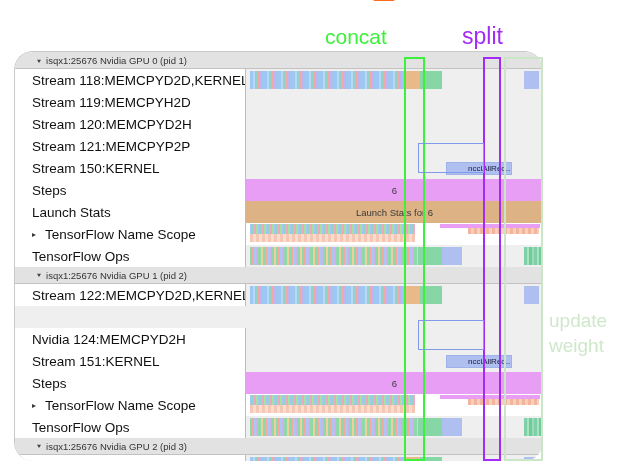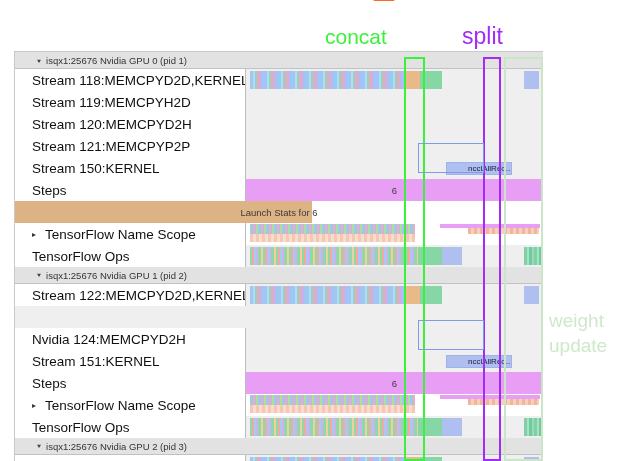--- a/index.html
+++ b/index.html
@@ -12,21 +12,21 @@
   #anno-concat{left:325px;top:25px;font-size:21px;color:#3cf03c;}
   #anno-split{left:462px;top:23px;font-size:23px;color:#a42af5;}
   #anno-nccl{left:427px;top:107px;font-size:20px;color:#6b8ae0;}
   #anno-weight{left:549px;top:308px;font-size:19px;color:#cfe8cb;line-height:25px;}
   #anno-orange-cut{position:absolute;left:373px;top:-6px;width:22px;height:7px;
       background:#ff6a1e;border-radius:2px;}
 
   
   #panel{position:absolute;left:14px;top:51px;width:529px;height:410px;
          border-top:1px solid #c9c9c9;border-left:1px solid #c9c9c9;
-         box-sizing:border-box;background:#fff;overflow:hidden;}
+         box-sizing:border-box;background:#fff;overflow:hidden;border-radius:19px;}
 
   .grp-header{height:17px;background:#e2e2e2;border-bottom:1px solid #c2c2c2;
       font-size:9.5px;color:#333;display:flex;align-items:center;
       padding-left:22px;box-sizing:border-box;}
   .caret{display:inline-block;margin-right:5px;font-size:8px;color:#444;
       transform:scaleY(.8);}
 
   .row{height:22px;display:flex;box-sizing:border-box;position:relative;}
   .row .lbl{width:231px;min-width:231px;box-sizing:border-box;
       padding-left:17px;font-size:13.5px;color:#111;
@@ -82,22 +82,22 @@
 <body>
 
 <div id="root">
 
   <div id="anno-orange-cut"></div>
 
   <div class="anno" id="anno-concat">concat</div>
   <div class="anno" id="anno-split">split</div>
   <div class="anno" id="anno-nccl">nccl</div>
   <div class="anno" id="anno-weight">
+    <div>update</div>
     <div>weight</div>
-    <div>update</div>
   </div>
 
   <div id="panel">
     <div id="rows-host">
         <div class="grp-header">
           <span class="caret">▾</span>
           <span>isqx1:25676 Nvidia GPU 0 (pid 1)</span>
         </div>
         <div class="row shade">
           <div class="lbl">
@@ -140,20 +140,23 @@
         <div class="row">
           <div class="lbl">
             <span>Steps</span>
           </div>
           <div class="track">
             <div class="bar full steps" style="left:0;width:297px;"></div>
             <div class="barlabel">6</div>
           </div>
         </div>
         <div class="row">
+          <div class="lbl">
+            <span>Launch Stats</span>
+          </div>
           <div class="track">
             <div class="bar full launch" style="left:0;width:297px;"></div>
             <div class="barlabel">Launch Stats for 6</div>
           </div>
         </div>
         <div class="row">
           <div class="lbl ind">
             <span class="tri">▸</span>
             <span>TensorFlow Name Scope</span>
           </div>

